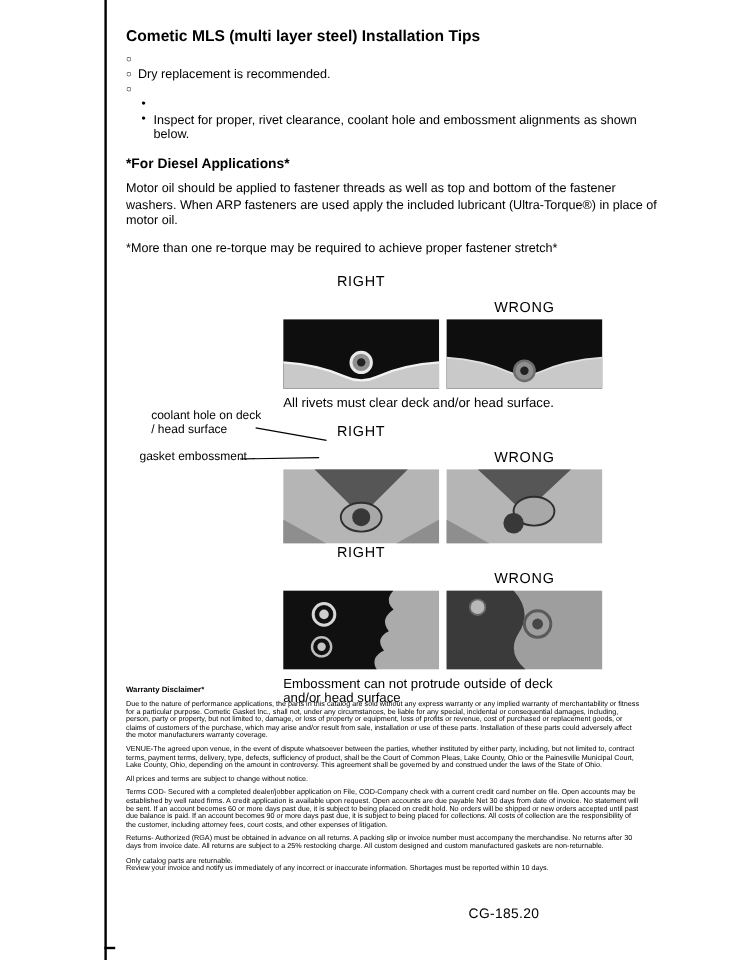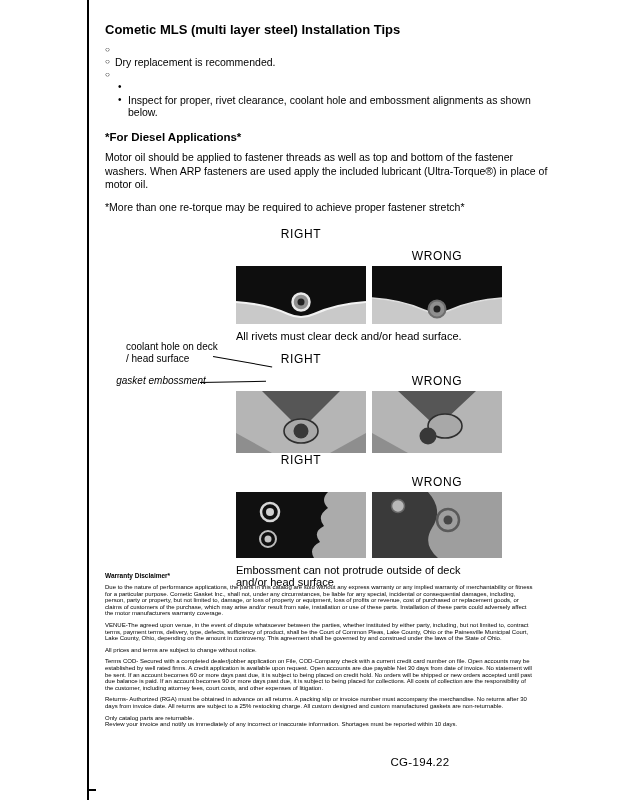--- a/index.html
+++ b/index.html
@@ -26,21 +26,21 @@
   .dg-headers .hdr { width:130px; text-align:center; font-size:12px; letter-spacing:0.6px; }
   .dg-headers .hdr + .hdr { margin-left:6px;margin-top:22px; }
   .dg-images { display:flex; }
   .dg-images .img { width:130px; font-size:0; line-height:0; }
   .dg-images .img + .img { margin-left:6px; }
   .dg-caption { font-size:11px; line-height:12.5px; margin-top:6px; margin-bottom:9px; }
   .dg-caption.wrap { width:250px; }
 
   .callout-coolant { position:absolute; left:126px; top:341px; width:94px; text-align:left;
     font-size:10px; line-height:11.5px; }
-  .callout-emboss { position:absolute; left:116px; top:375px; width:90px; text-align:center; font-size:10px;font-style:italic; }
+  .callout-emboss { position:absolute; left:116px; top:375px; width:90px; text-align:center; font-size:10px; }
   .line-coolant { position:absolute; left:213px; top:356px; width:60px; height:1.4px; background:#000;
     transform:rotate(10deg); transform-origin:left center; }
   .line-emboss { position:absolute; left:200px; top:382px; width:66px; height:1.4px; background:#000;
     transform:rotate(-1deg); transform-origin:left center; }
 
   .disclaimer { position:absolute; left:105px; top:572px; width:428px; }
   .disclaimer .disc-h { font-size:6.5px; font-weight:bold; margin-bottom:5px; }
   .disc-p { font-size:6px; line-height:6.6px; margin-bottom:5px; }
   .disc-p.tight { margin-bottom:0; }
 
@@ -173,14 +173,14 @@
     <div class="disc-h">Warranty Disclaimer*</div>
     <div class="disc-p">Due to the nature of performance applications, the parts in this catalog are sold without any express warranty or any implied warranty of merchantability or fitness for a particular purpose.  Cometic Gasket Inc., shall not, under any circumstances, be liable for any special, incidental or consequential damages, including, person, party or property, but not limited to, damage, or loss of property or equipment, loss of profits or revenue, cost of purchased or replacement goods, or claims of customers of the purchase, which may arise and/or result from sale, installation or use of these parts.  Installation of these parts could adversely affect the motor manufacturers warranty coverage.</div>
     <div class="disc-p">VENUE-The agreed upon venue, in the event of dispute whatsoever between the parties, whether instituted by either party, including, but not limited to, contract terms, payment terms, delivery, type, defects, sufficiency of product, shall be the Court of Common Pleas, Lake County, Ohio or the Painesville Municipal Court, Lake County, Ohio, depending on the amount in controversy. This agreement shall be governed by and construed under the laws of the State of Ohio.</div>
     <div class="disc-p">All prices and terms are subject to change without notice.</div>
     <div class="disc-p">Terms COD- Secured with a completed dealer/jobber application on File, COD-Company check with a current credit card number on file.  Open accounts may be established by well rated firms.  A credit application is available upon request.  Open accounts are due payable Net 30 days from date of invoice.  No statement will be sent.  If an account becomes 60 or more days past due, it is subject to being placed on credit hold.  No orders will be shipped or new orders accepted until past due balance is paid.  If an account becomes 90 or more days past due, it is subject to being placed for collections.  All costs of collection are the responsibility of the customer, including attorney fees, court costs, and other expenses of litigation.</div>
     <div class="disc-p">Returns- Authorized (RGA) must be obtained in advance on all returns.  A packing slip or invoice number must accompany the merchandise.  No returns after 30 days from invoice date.  All returns are subject to a 25% restocking charge.  All custom designed and custom manufactured gaskets are non-returnable.</div>
     <div class="disc-p tight">Only catalog parts are returnable.</div>
     <div class="disc-p">Review your invoice and notify us immediately of any incorrect or inaccurate information.  Shortages must be reported within 10 days.</div>
   </div>
 
-  <div class="footer">CG-194.22</div>
+  <div class="footer">CG-185.20</div>
 </div>
 
 </body></html>

